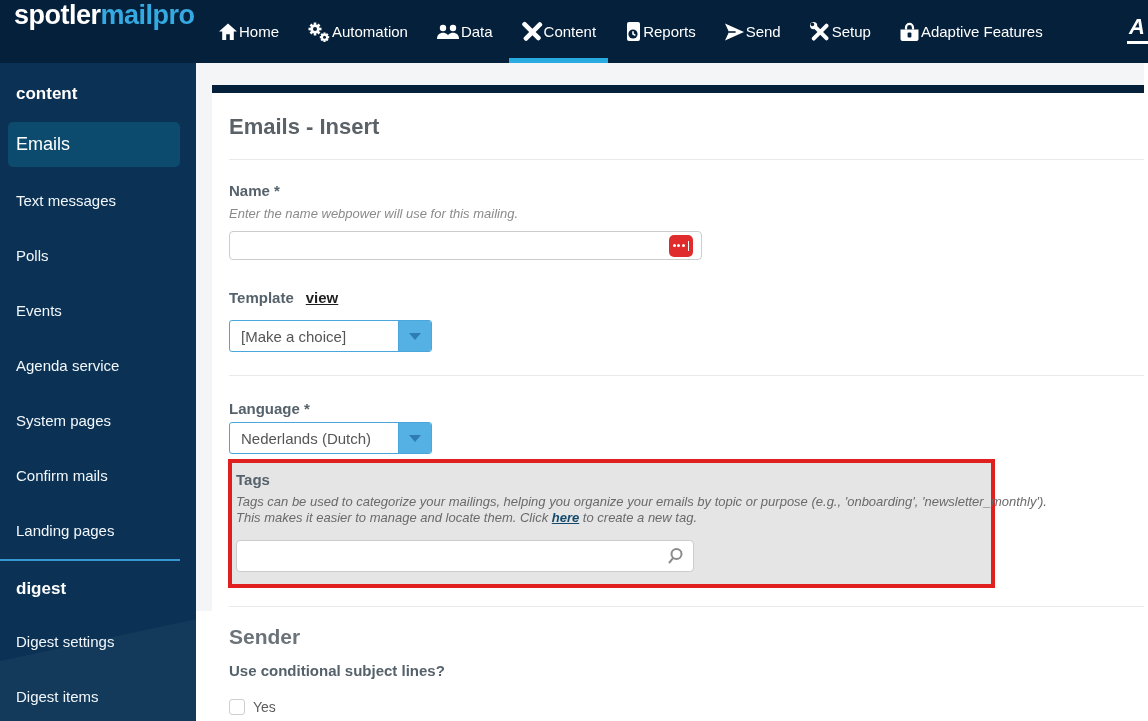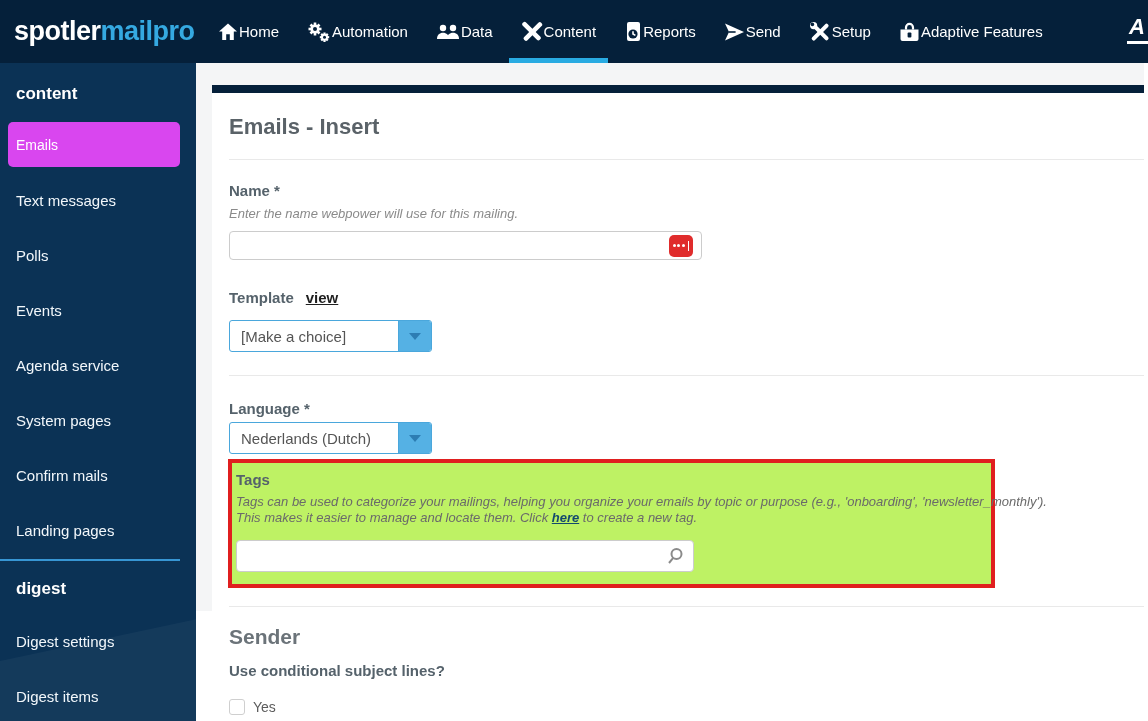--- a/index.html
+++ b/index.html
@@ -1,21 +1,21 @@
 <!DOCTYPE html>
 <html><head>
 <meta charset="utf-8">
 <style>
   * { margin:0; padding:0; box-sizing:border-box; }
   html,body { width:1148px; height:721px; overflow:hidden; background:#fff;
     font-family:"Liberation Sans", sans-serif; }
 
   
   .topnav { position:absolute; top:0; left:0; width:1148px; height:63px;
-    background:#05203a; display:flex; align-items:center; z-index:5; }
+    background:#05203a; display:flex; align-items:flex-start; z-index:5; }
   .logo { width:196px; padding-left:14px; font-size:27px; font-weight:bold;
     letter-spacing:-0.5px; white-space:nowrap; }
   .logo .p1 { color:#ffffff; }
   .logo .p2 { color:#35a9e1; }
   .nav-items { display:flex; height:63px; margin-left:8px; }
   .nav-item { display:flex; align-items:center; gap:1px; padding:0 14px;
     color:#fff; font-size:15px; position:relative; cursor:pointer; white-space:nowrap; }
   .nav-item svg { display:block; }
   .nav-item.active::after { content:""; position:absolute; left:2px; right:2px;
     bottom:0; height:5px; background:#29abe2; }
@@ -26,21 +26,21 @@
   
   .sidebar { position:absolute; top:63px; left:0; width:196px; height:658px;
     background:#0b3255; z-index:4; overflow:hidden; }
   .sidebar .watermark { position:absolute; bottom:-40px; left:-30px; width:260px;
     height:120px; background:rgba(255,255,255,0.04); transform:rotate(-12deg); }
   .side-heading { position:absolute; left:16px; color:#fff; font-size:17px;
     font-weight:bold; }
   .side-item { position:absolute; left:16px; color:#f2f7fb; font-size:15px;
     cursor:pointer; }
   .side-item-active { position:absolute; left:8px; width:172px; height:45px;
-    background:#d946ef; border-radius:5px; color:#fff; font-size:14px;
+    background:#0c4a6e; border-radius:5px; color:#fff; font-size:18px;
     display:flex; align-items:center; padding-left:8px; cursor:pointer; }
   .side-divider { position:absolute; left:0; width:180px; height:2px;
     background:#3796d4; }
 
   
   .content-bg { position:absolute; top:63px; left:192px; width:952px; height:548px;
     background:#f4f5f6; }
   .card { position:absolute; top:22px; left:20px; width:932px; height:636px;
     background:#fff; border-top:8px solid #05203a; }
   .card-inner { padding:0 0 0 17px; }
@@ -74,21 +74,21 @@
   .dropdown .dd-btn { width:33px; background:#55b1e4; border-left:1px solid #4aa7dc;
     border-radius:0 2px 2px 0; display:flex; align-items:center; justify-content:center; }
   .caret-down { width:0; height:0; border-left:6px solid transparent;
     border-right:6px solid transparent; border-top:7px solid #2d7db3; }
 
   .divider2 { margin-top:23px; }
   .language-label { margin-top:24px; }
   .dropdown.language { margin-top:5px; }
 
   .tags-box { margin-top:5px; margin-left:-1px; width:767px;
-    border:4px solid #e01f1f; background:#bef264; padding:8px 0 12px 4px; }
+    border:4px solid #e01f1f; background:#e5e5e5; padding:8px 0 12px 4px; }
   .tags-desc { margin-top:6px; font-size:13px; font-style:italic; color:#6a6a6a;
     line-height:16px; white-space:nowrap; }
   .tags-desc .line { display:block; }
   .here-link { color:#14496e; font-weight:bold; font-style:italic;
     text-decoration:underline; cursor:pointer; }
   .search-wrap { margin-top:14px; width:458px; height:32px; position:relative; }
   .search-input { width:100%; height:100%; border:1px solid #ccc; border-radius:4px;
     padding:0 36px 0 9px; font-size:14px; color:#444; outline:none; background:#fff;
     font-family:"Liberation Sans", sans-serif; }
   .search-icon { position:absolute; right:10px; top:7px; }

